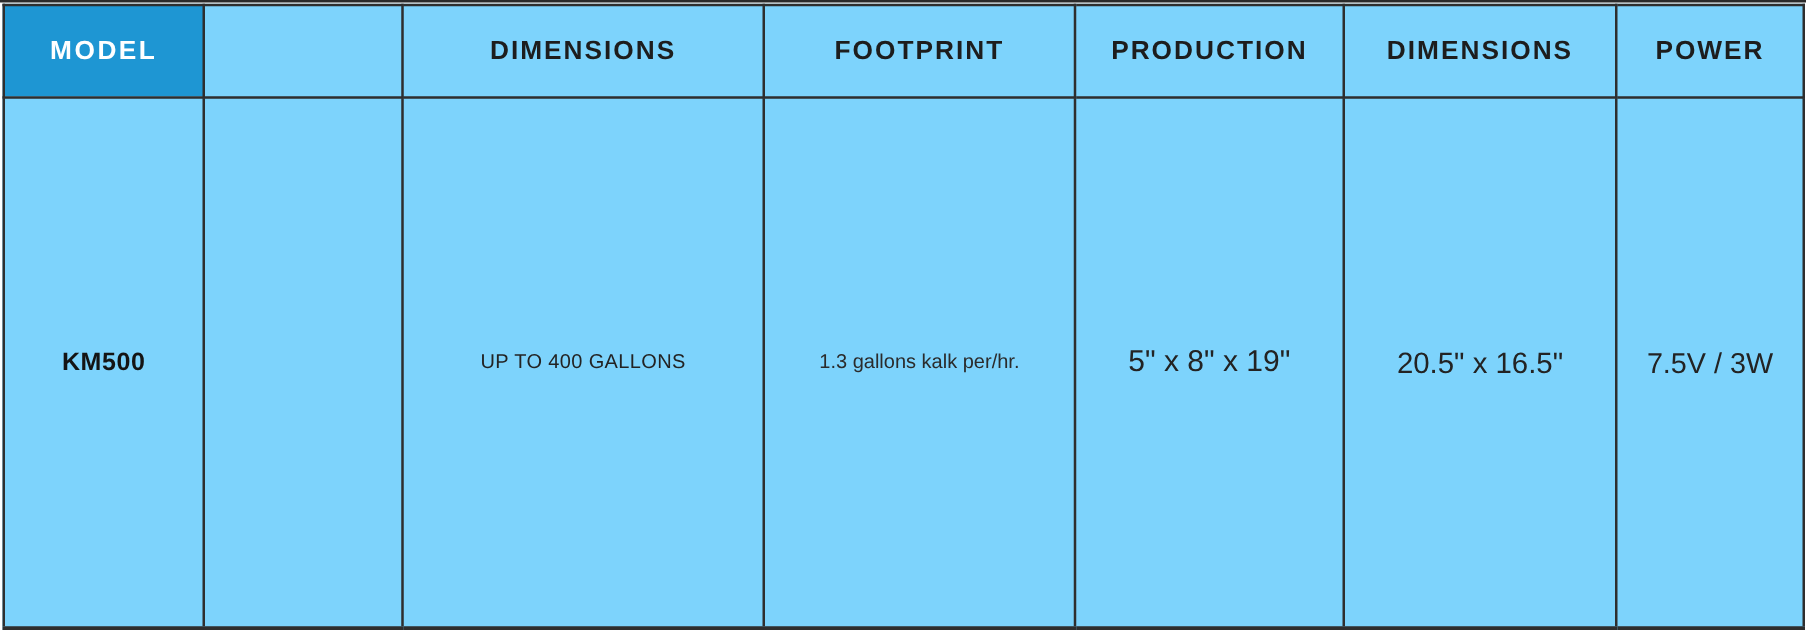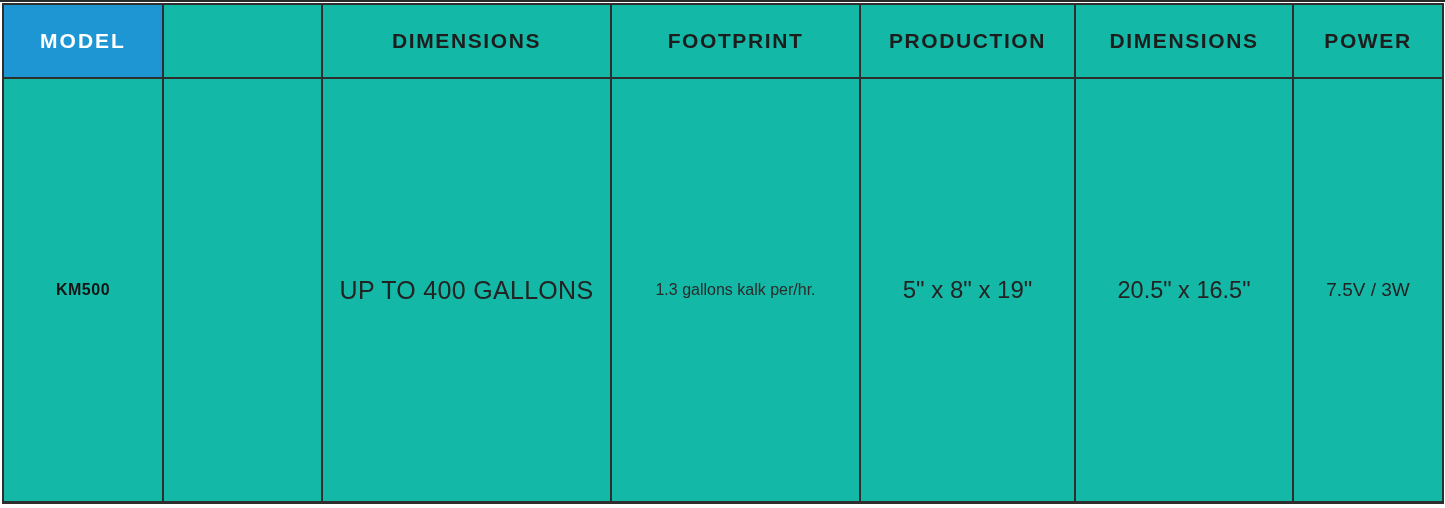--- a/index.html
+++ b/index.html
@@ -21,21 +21,21 @@
   .table-wrap {
     position: absolute;
     top: 3px;
     left: 2px;
   }
   table.spec-table {
     border-collapse: collapse;
     table-layout: fixed;
     width: 1440px;
     height: 501px;
-    background: #14b8a6;
+    background: #7dd3fc;
   }
   table.spec-table th,
   table.spec-table td {
     border: 2px solid #2e2e2e;
     text-align: center;
     vertical-align: middle;
     padding: 0 6px;
     overflow: hidden;
     white-space: nowrap;
   }
@@ -48,30 +48,30 @@
     letter-spacing: 1.6px;
     color: #1d1d1d;
   }
   th.model-head {
     background: #1E96D3;
     color: #ffffff;
     letter-spacing: 2px;
   }
   td { color: #232323; }
   td.model-cell {
-    font-size: 16px;
+    font-size: 20px;
     font-weight: bold;
     color: #141414;
     letter-spacing: 0.5px;
   }
-  td.aquariums-cell { font-size: 25px; letter-spacing: 0.3px; }
+  td.aquariums-cell { font-size: 16px; letter-spacing: 0.3px; }
   td.production-cell { font-size: 16px; color: #2b2b2b; }
   td.dimensions-cell { font-size: 24px; }
   td.footprint-cell { font-size: 23.5px; }
-  td.power-cell { font-size: 19px; }
+  td.power-cell { font-size: 23px; }
 </style>
 </head>
 <body>
 
 <div class="top-hairline"></div>
 
 <div class="table-wrap">
   <table class="spec-table">
     <colgroup>
       <col style="width:160px">

